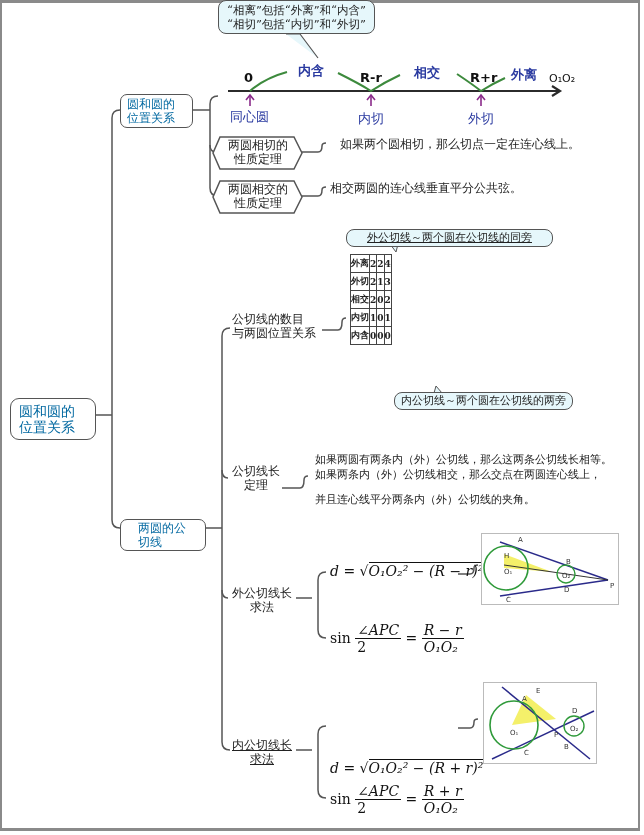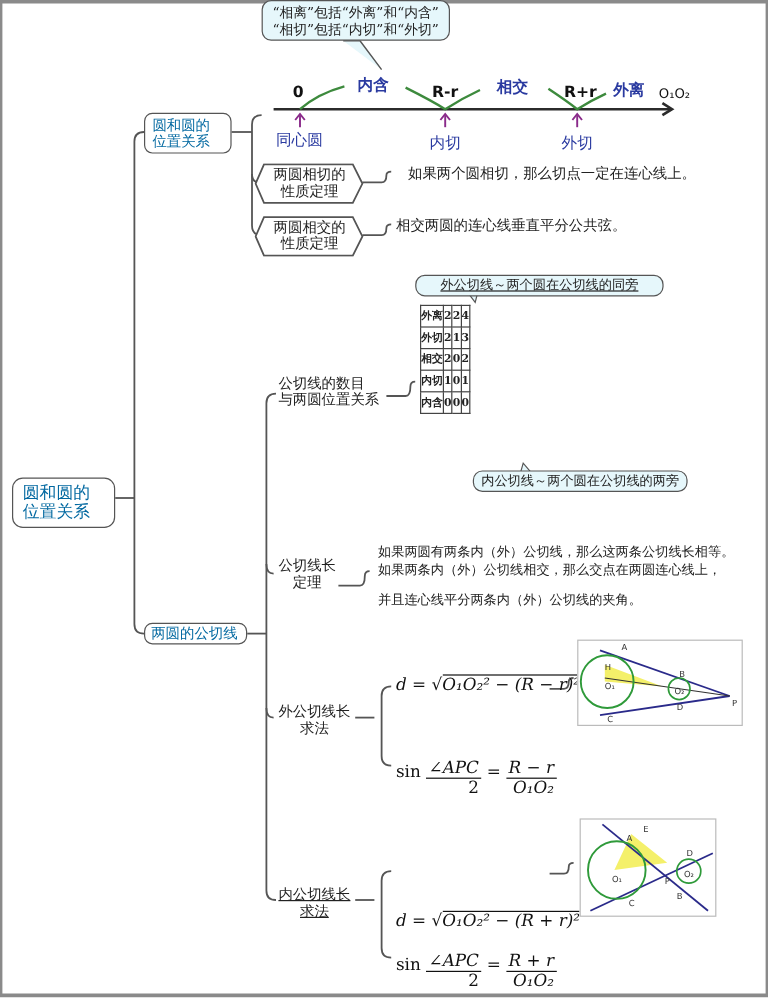--- a/index.html
+++ b/index.html
@@ -11,21 +11,21 @@
   .root{font-size:14px;line-height:16px;padding:4px 8px;border-radius:9px;}
   .hex{position:absolute;font-size:12px;line-height:14px;text-align:center;color:#222;}
   .leaf{position:absolute;font-size:12px;line-height:14px;color:#222;white-space:nowrap;}
   .callout{position:absolute;background:#e6f7fb;border:1.5px solid #555;border-radius:8px;font-size:11.5px;line-height:14px;padding:2px 8px;color:#222;white-space:nowrap;}
   .axislbl{position:absolute;font-family:"DejaVu Sans","Liberation Sans",sans-serif;font-weight:bold;font-size:13px;color:#111;white-space:nowrap;}
   .seglbl{position:absolute;font-weight:bold;font-size:13px;color:#2a3aa0;white-space:nowrap;}
   .ptlbl{position:absolute;font-weight:normal;font-size:13px;color:#2a3aa0;white-space:nowrap;}
   table.tbl{position:absolute;border-collapse:collapse;font-size:9px;font-weight:bold;color:#222;}
   table.tbl td{border:1px solid #444;text-align:center;padding:0;}
   .formula{position:absolute;font-family:"DejaVu Serif","Liberation Serif",serif;font-size:14px;color:#111;white-space:nowrap;}
-  .frac{display:inline-block;vertical-align:middle;text-align:right;margin-top:10px;}
+  .frac{display:inline-block;vertical-align:middle;text-align:left;}
   .frac .num{display:block;border-bottom:1px solid #111;padding:0 2px;}
   .frac .den{display:block;padding:0 2px;}
   i.v{font-style:italic;}
   .diagram{position:absolute;border:1px solid #bbb;background:#fff;}
 </style>
 </head>
 <body>
 
 <div class="frame"></div>
 
@@ -121,21 +121,21 @@
 
 <svg class="abs" style="left:212px;top:180px;" width="92" height="34">
   <polygon points="8,1 82,1 90,17 82,33 8,33 1,17" fill="#fff" stroke="#555" stroke-width="1.5"></polygon>
 </svg>
 <div class="hex" style="left:212px;top:182px;width:92px;">
   <div>两圆相交的</div>
   <div>性质定理</div>
 </div>
 <div class="leaf" style="left:330px;top:181px;">相交两圆的连心线垂直平分公共弦。</div>
 
-<div class="node" style="left:120px;top:519px;width:86px;padding:1px 5px;">
+<div class="node" style="left:120px;top:519px;width:86px;padding:1px 17px;">
   <div>两圆的公切线</div>
 </div>
 
 <div class="leaf" style="left:232px;top:312px;">
   <div>公切线的数目</div>
   <div>与两圆位置关系</div>
 </div>
 
 <div class="callout" style="left:346px;top:229px;font-size:11px;padding:1px 20px;text-decoration:underline;">外公切线～两个圆在公切线的同旁</div>
 

